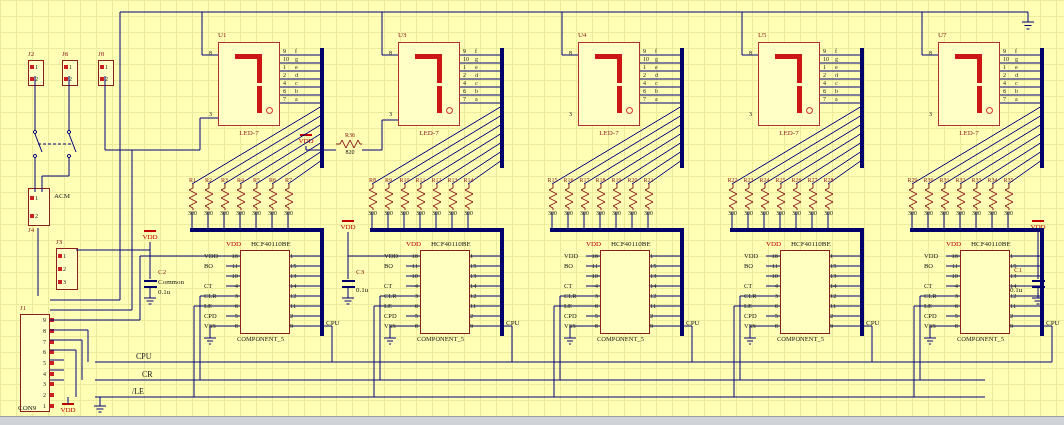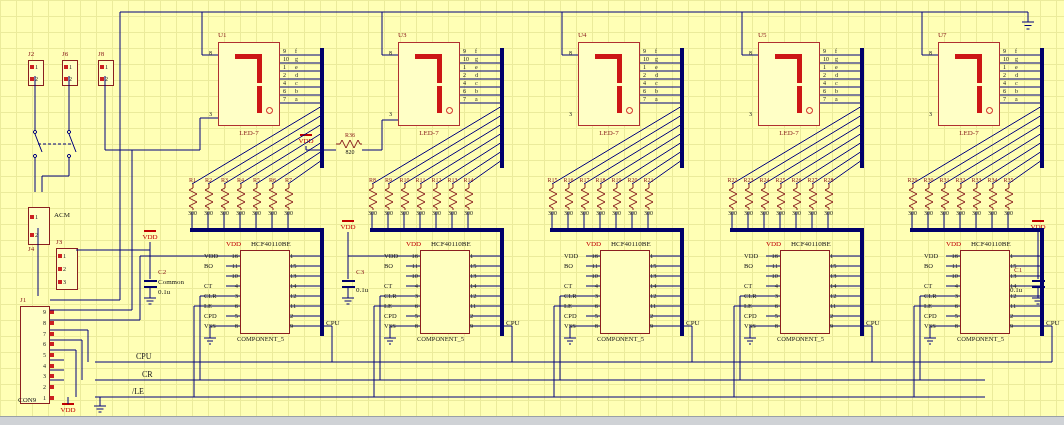--- a/index.html
+++ b/index.html
@@ -718,21 +718,21 @@
     <div class="hbox">
       <div class="hrow">
           <span>1</span>
         </div>
       <div class="hrow">
           <span>2</span>
         </div>
     </div>
   </div>
 
-  <div style="position:absolute;left:28px;top:207px">
+  <div style="position:absolute;left:28px;top:188px">
     <div class="cbox" style="width:20px;height:36px;grid-template-rows:1fr 1fr">
       <div class="hrow">
           <span>1</span>
         </div>
       <div class="hrow">
           <span>2</span>
         </div>
     </div>
     <span class="lbl" style="left:26px;top:4px">ACM</span>
     <span class="ref" style="position:absolute;left:0px;top:38px">J4</span>
@@ -746,21 +746,21 @@
         </div>
       <div class="hrow">
           <span>2</span>
         </div>
       <div class="hrow">
           <span>3</span>
         </div>
     </div>
   </div>
 
-  <div style="position:absolute;left:20px;top:288px">
+  <div style="position:absolute;left:20px;top:296px">
     <span class="ref">J1</span>
     <div class="cbox" style="width:28px;height:96px;grid-template-rows:repeat(9,1fr)">
       <div class="jrow">
           <span>9</span>
         </div>
       <div class="jrow">
           <span>8</span>
         </div>
       <div class="jrow">
           <span>7</span>

